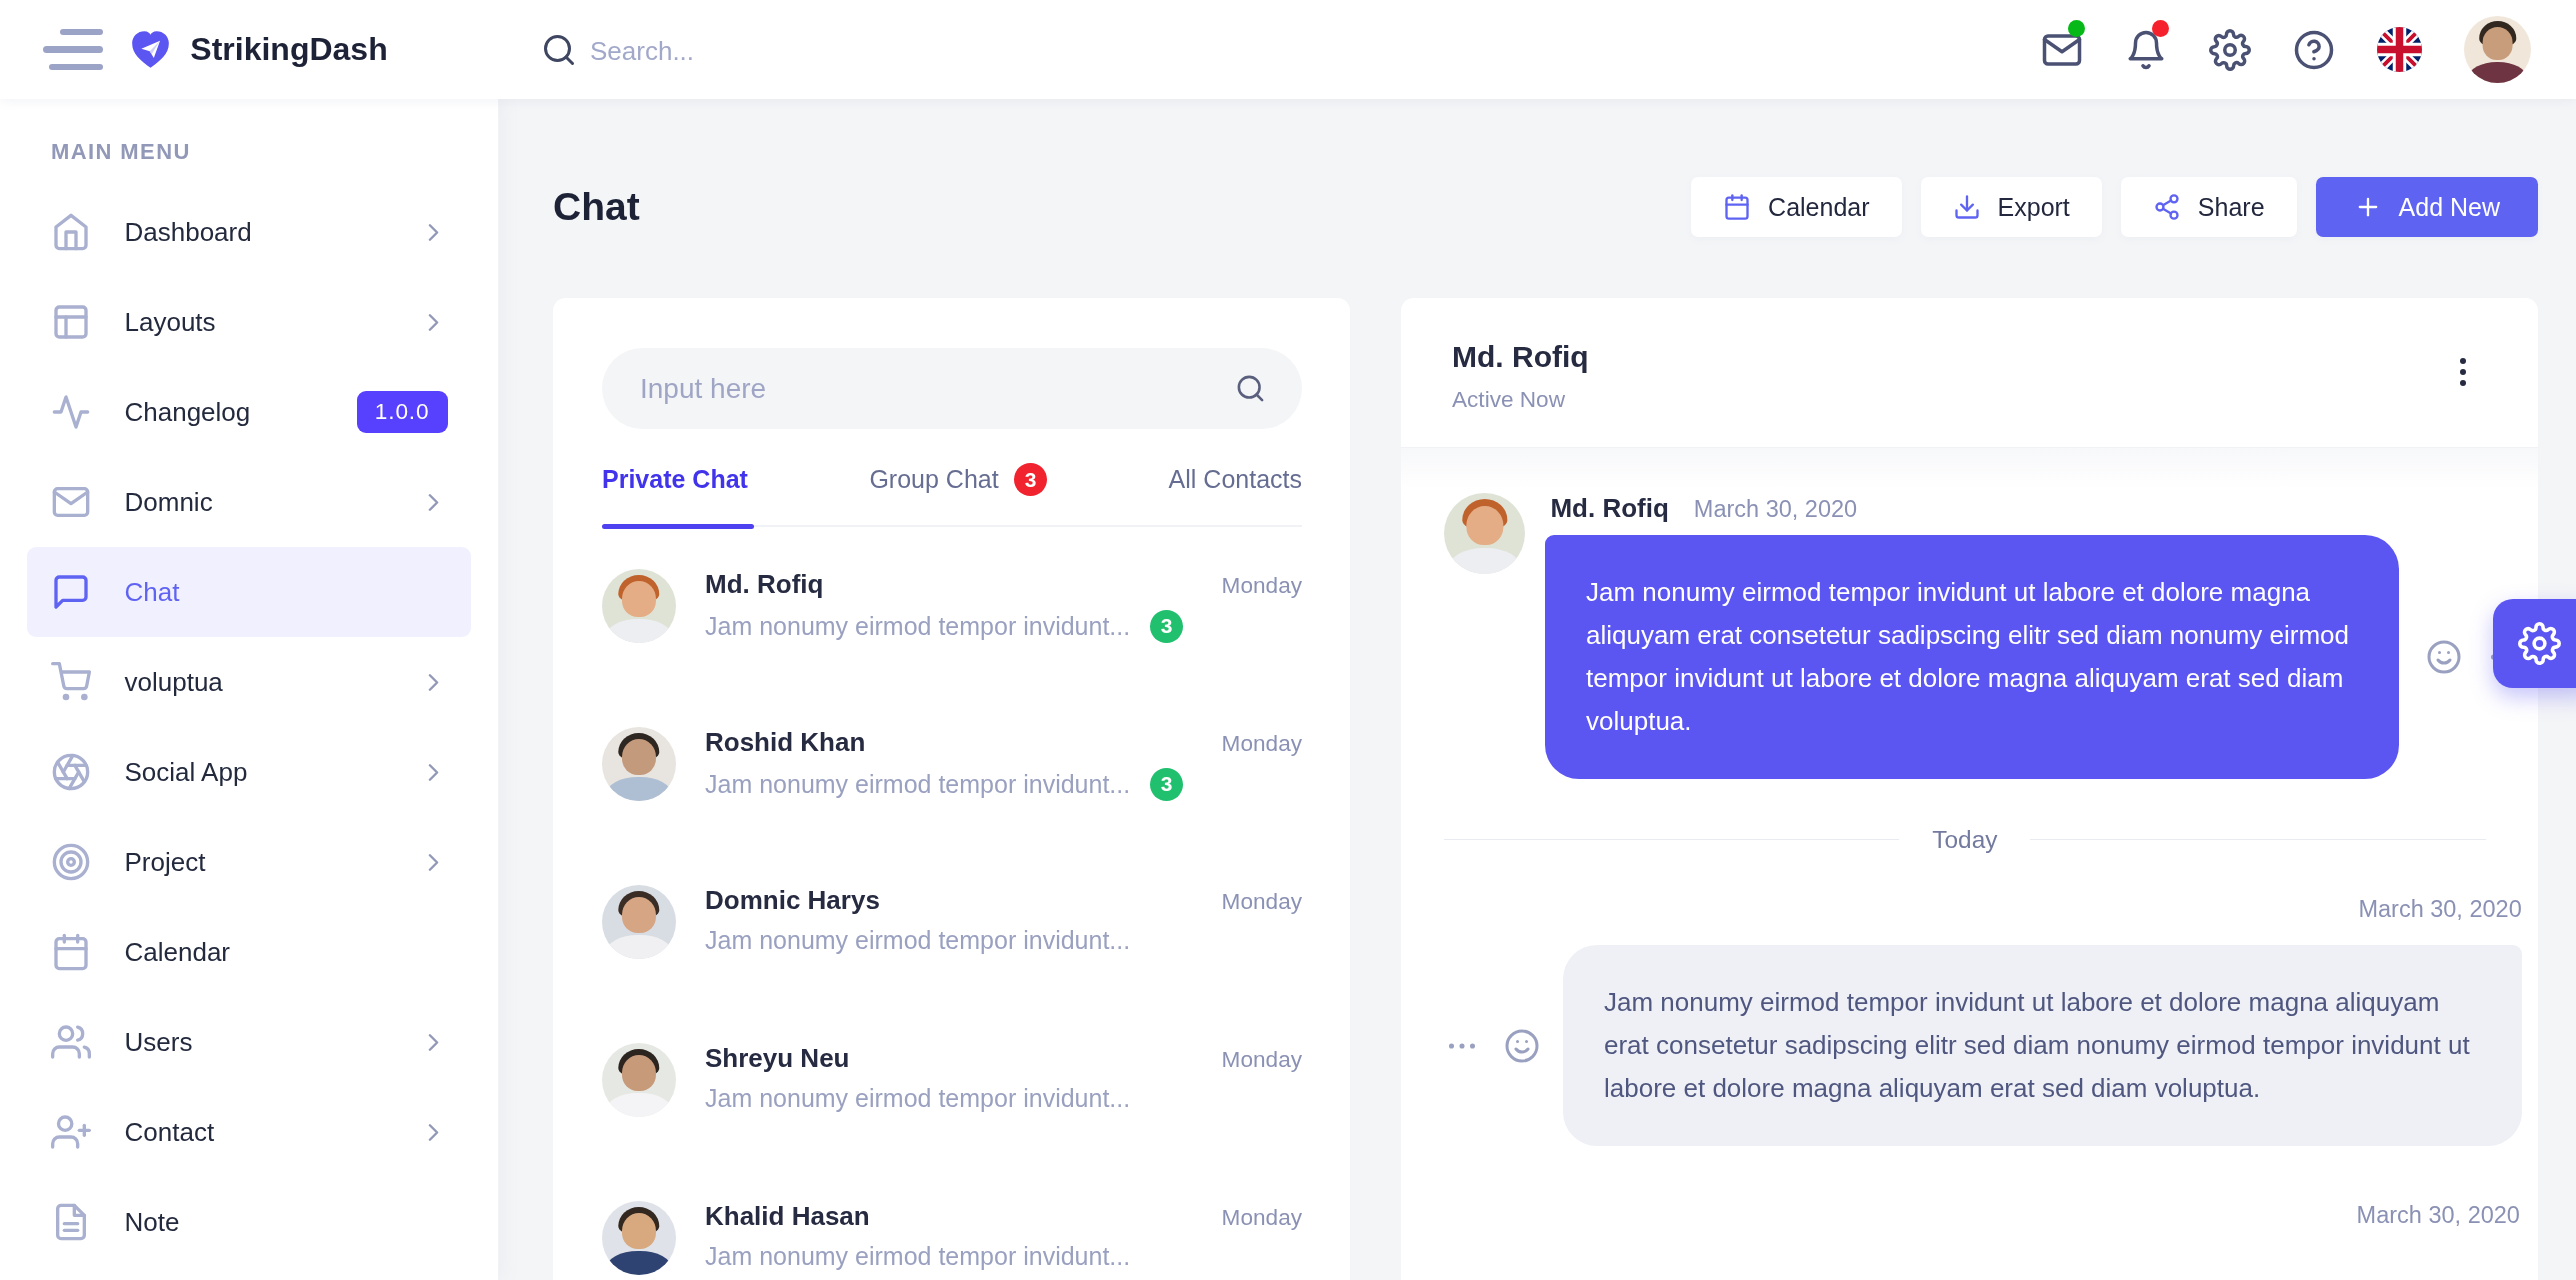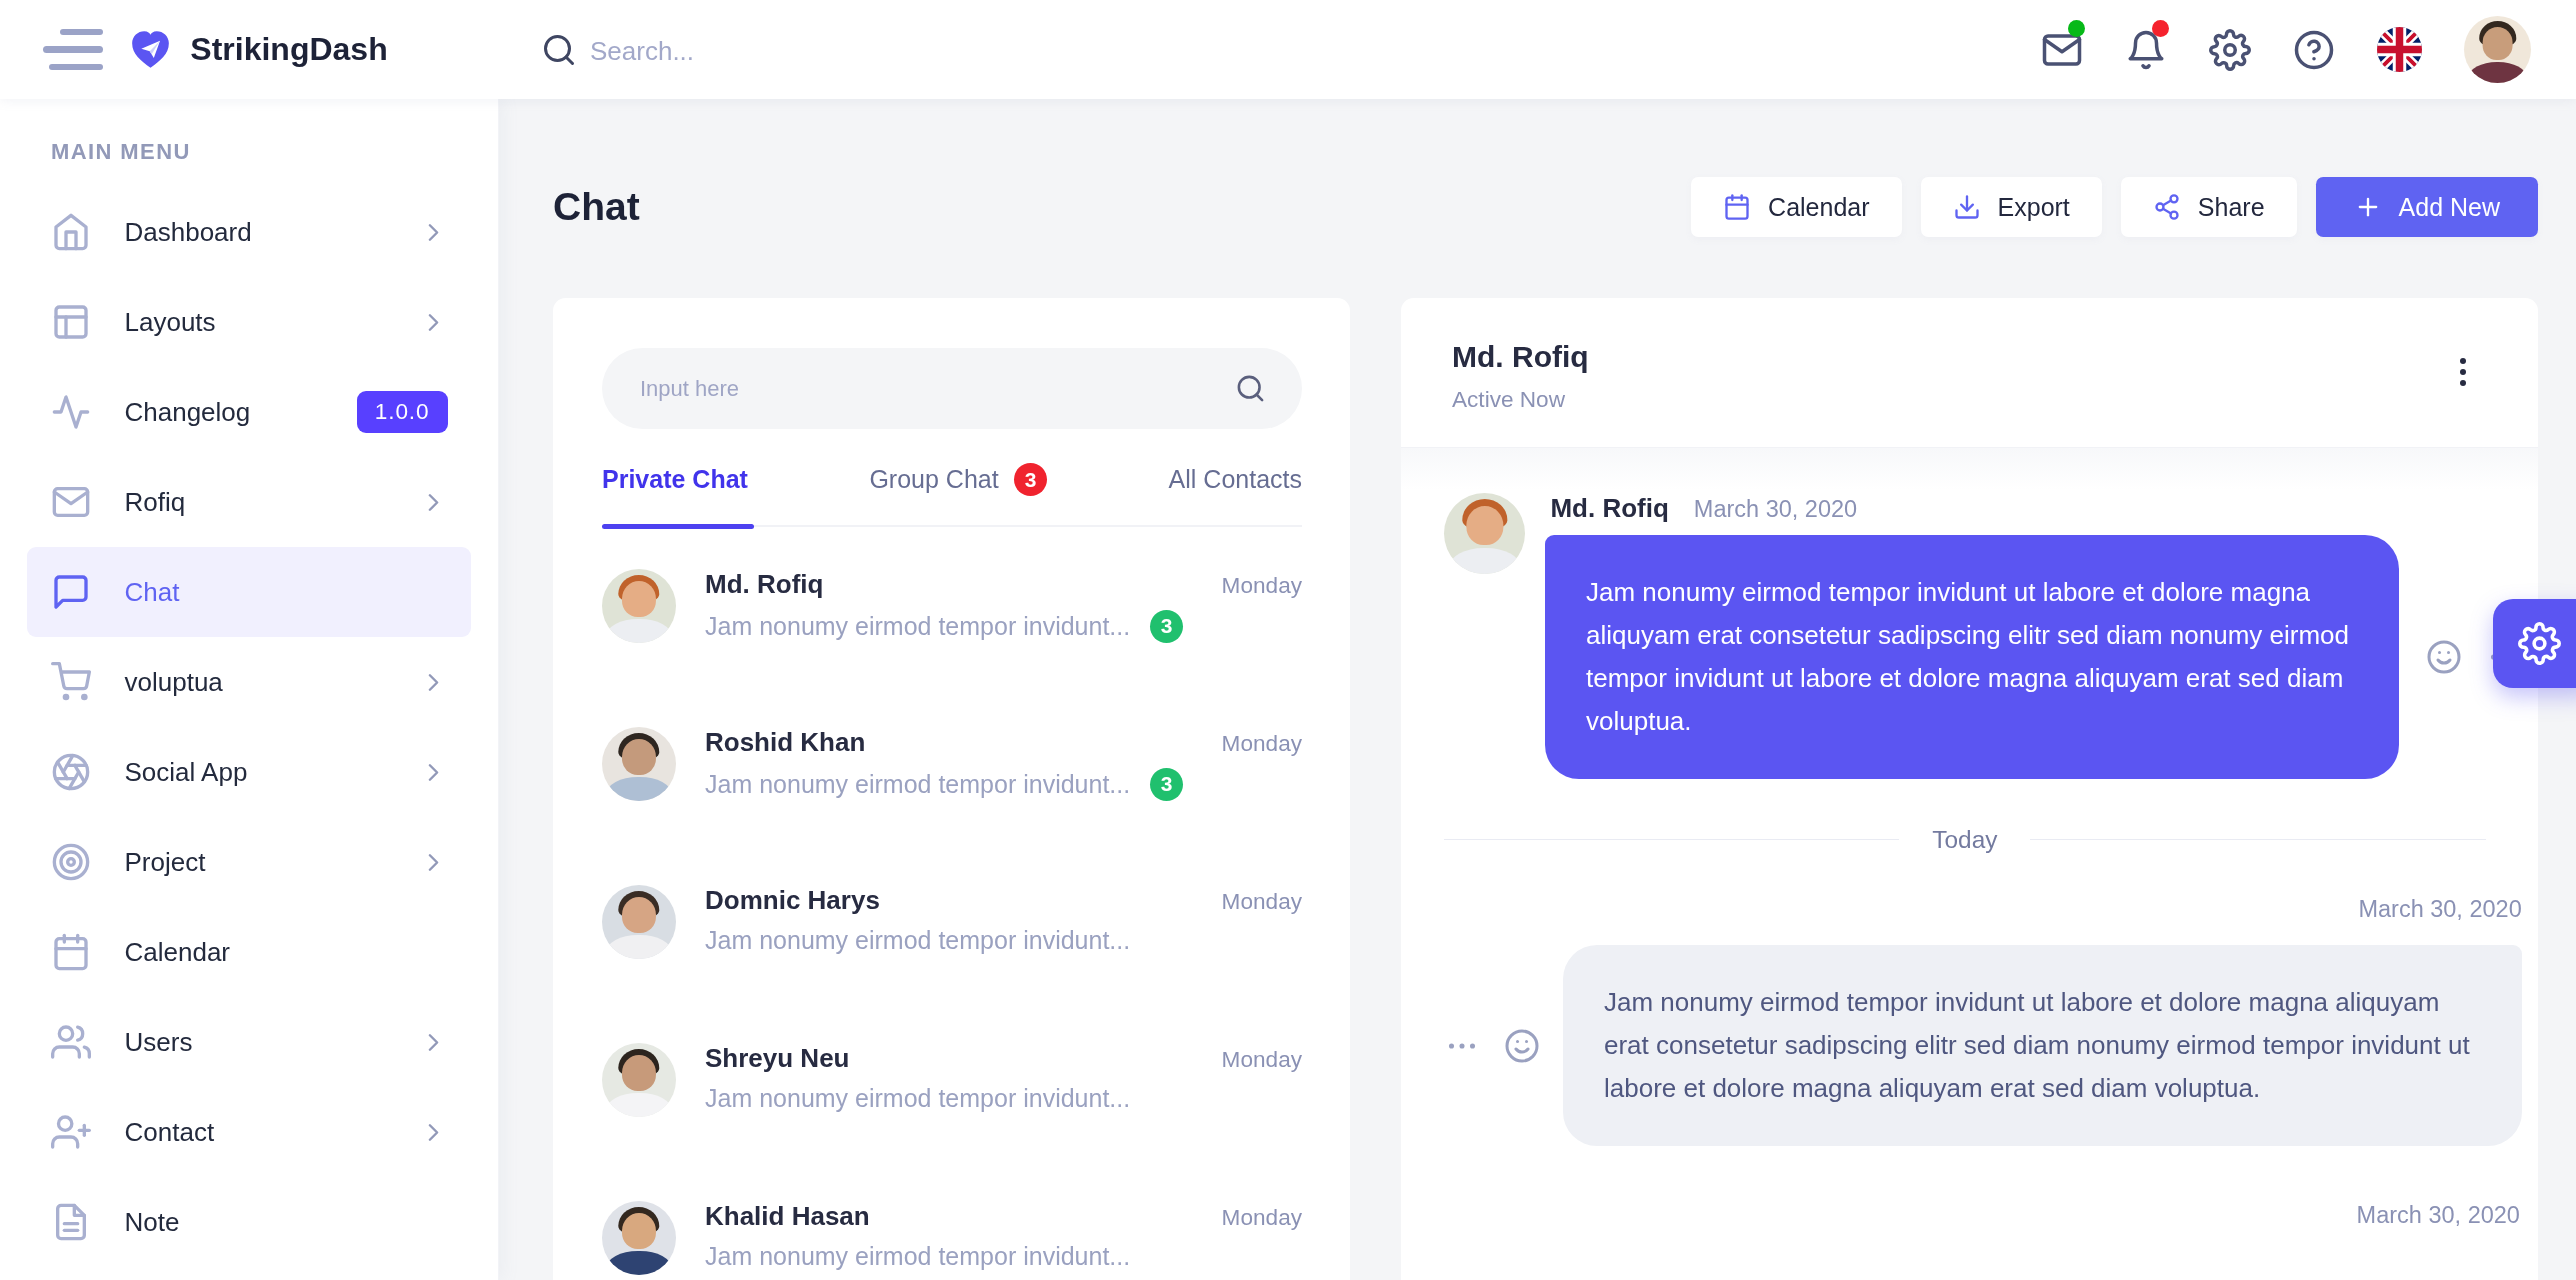--- a/index.html
+++ b/index.html
@@ -69,21 +69,21 @@
   .btn .bi { width:28px; height:28px; color:#5f63f2; }
   .btn.primary { background:#5f63f2; color:#fff; padding:0 38px; }
   .btn.primary .bi { color:#fff; }
 
   .content { display:flex; gap:51px; margin-top:61px; align-items:flex-start; }
   .card { background:#fff; border-radius:12.6px; }
 
   
   .chatlist { width:797px; flex:0 0 auto; padding:50px 48px 0 49px; height:1174px; }
   .searchbox { height:81px; background:#f4f5f7; border-radius:41px; display:flex; align-items:center; padding:0 36px; }
-  .searchbox input { flex:1; border:none; outline:none; background:transparent; font-size:22px; color:#5a5f7d;
+  .searchbox input { flex:1; border:none; outline:none; background:transparent; font-size:28px; color:#5a5f7d;
                      font-family:"Liberation Sans",sans-serif; }
   .searchbox input::placeholder { color:#9fa5c5; }
   .searchbox svg { color:#5a5f7d; }
   .tabs { display:flex; justify-content:space-between; align-items:center; margin-top:34px; font-size:25px; color:#666d92; }
   .tab { display:flex; align-items:center; gap:15.4px; cursor:pointer; }
   .tab.active { color:#4134eb; font-weight:700; }
   .nbadge { width:33px; height:33px; border-radius:50%; background:#f0232e; color:#fff; font-size:21px;
             display:flex; align-items:center; justify-content:center; font-weight:700; }
   .tabline { position:relative; height:1.8px; background:#f1f2f6; margin-top:29px; }
   .tabline .ind { position:absolute; left:0; top:-0.9px; height:4.5px; width:152px; background:#4d41f0; border-radius:2.7px; }
@@ -240,21 +240,21 @@
           <polyline points="22 12 18 12 15 21 9 3 6 12 2 12"></polyline>
         </svg>
       <span>Changelog</span>
       <span class="badge-pill">1.0.0</span>
     </li>
     <li>
       <svg class="mi fic" viewBox="0 0 24 24">
           <rect x="2" y="4" width="20" height="16" rx="2"></rect>
           <polyline points="22,6 12,13 2,6"></polyline>
         </svg>
-      <span>Rofiq</span>
+      <span>Domnic</span>
       <svg class="chev fic" viewBox="0 0 24 24">
           <polyline points="9 18 15 12 9 6"></polyline>
         </svg>
     </li>
     <li class="active">
       <svg class="mi fic" viewBox="0 0 24 24">
           <path d="M21 15a2 2 0 0 1-2 2H7l-4 4V5a2 2 0 0 1 2-2h14a2 2 0 0 1 2 2z"></path>
         </svg>
       <span>Chat</span>
     </li>

